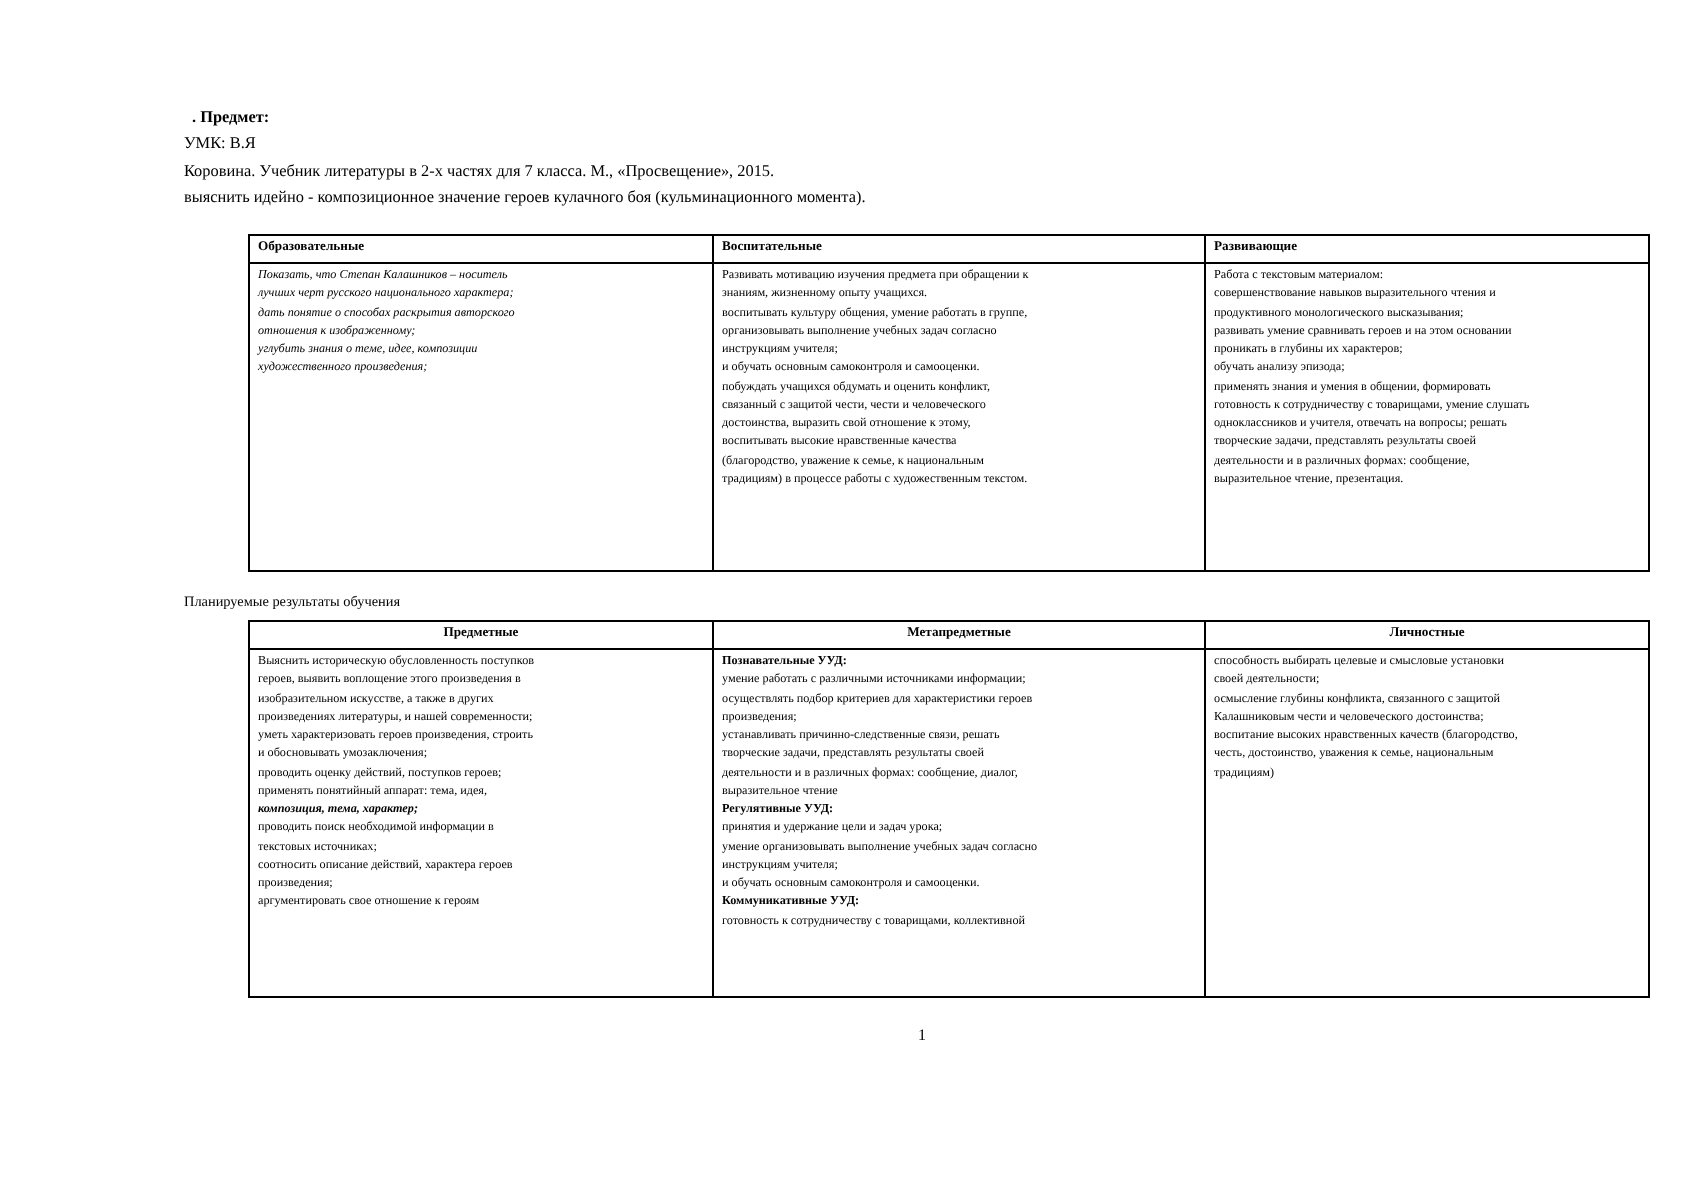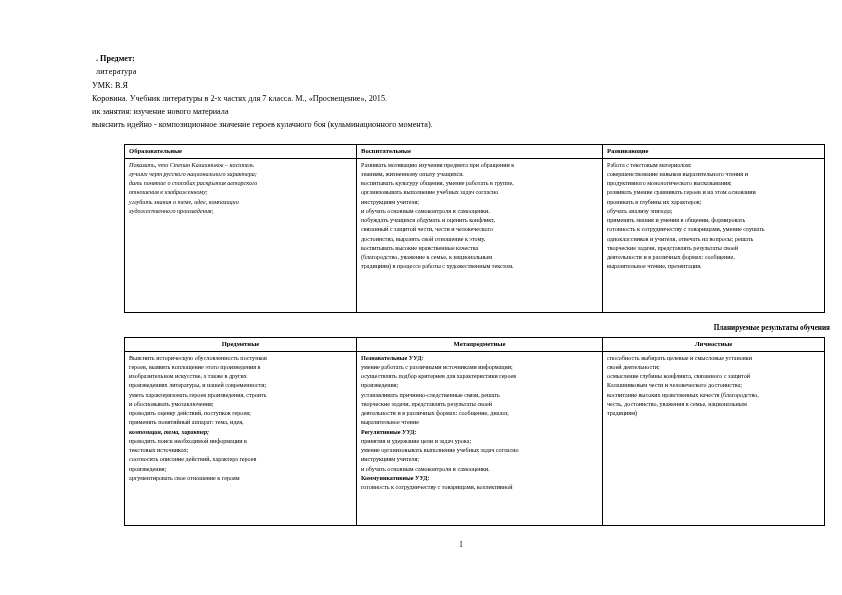--- a/index.html
+++ b/index.html
@@ -75,46 +75,44 @@
   td.cell p.bld {
     font-weight: bold;
   }
   td.cell p.bldital {
     font-weight: bold;
     font-style: italic;
   }
   .t1-wrap { margin-top: 12px; }
   .t1 td { height: 148px; }
   .center-title {
-    text-align: right;
+    text-align: left;
     font-size: 7.2px;
-    font-weight: bold;
+    font-weight: normal;
     margin: 11px 0 5px 0;
   }
   .t2 td { height: 168px; }
   .pagenum {
     text-align: center;
     font-size: 8px;
     margin-top: 14px;
   }
 </style>
 </head>
 <body>
 
 <div class="page">
 
   <div class="head-block">
     <div class="hline subject-line">.  Предмет:</div>
-    <div class="hline lit-line">литература</div>
     <div class="hline umk-line">
       <span>УМК:</span>
       <span>В.Я</span>
     </div>
     <div class="hline b">Коровина. Учебник литературы в 2-х частях  для 7 класса. М., «Просвещение», 2015.</div>
-    <div class="hline b">ик занятия: изучение нового материала</div>
     <div class="hline b">выяснить  идейно - композиционное значение героев кулачного боя (кульминационного момента).</div>
   </div>
 
   <div class="t1-wrap">
     <table class="grid t1">
       <colgroup>
         <col style="width:232px">
         <col style="width:246px">
         <col style="width:222px">
       </colgroup>

